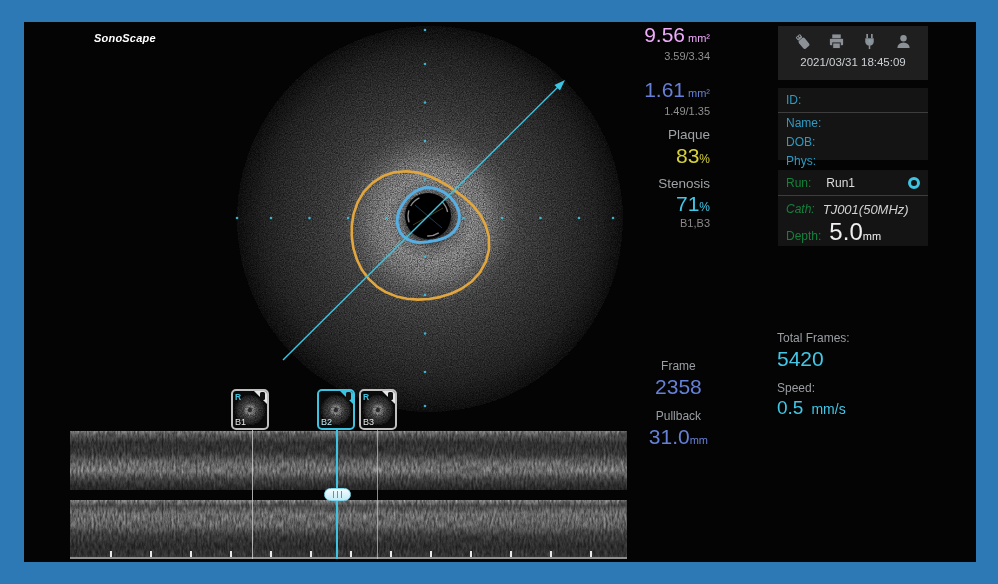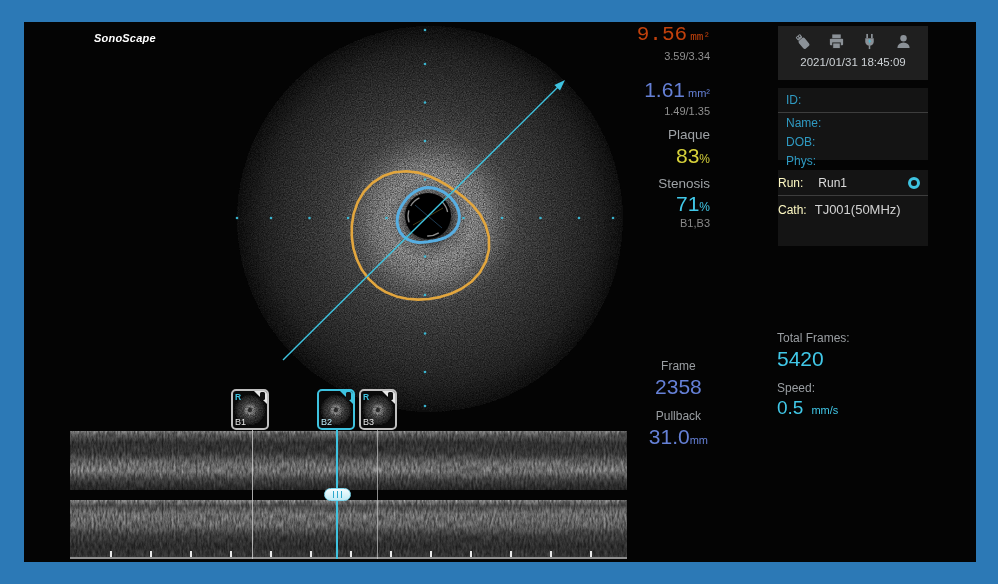--- a/index.html
+++ b/index.html
@@ -10,58 +10,58 @@
   .brand{position:absolute;left:70px;top:10px;font-size:11px;font-weight:bold;font-style:italic;
          color:#ffffff;letter-spacing:.2px;}
 
   
   .ivus{position:absolute;left:211px;top:2px;}
 
   
   .meas{position:absolute;top:2px;right:266px;text-align:right;line-height:1;}
   .big{font-size:21px;}
   .unit{font-size:11px;margin-left:3px;}
-  .yellow{color:#c2410c;font-family:Liberation Mono, monospace;}
+  .yellow{color:#f0abfc;}
   .slate{color:#6580d6;}
   .cyan{color:#41c8e8;}
   .plaque-yellow{color:#d6d13a;}
   .md{font-size:11px;color:#8f8f8f;margin-top:6px;}
   .mv.second{margin-top:17px;}
   .ml{font-size:13.5px;color:#9fa3a7;margin-top:11px;}
   .mp{margin-top:3px;}
   .psym{font-size:12px;}
   .mref{font-size:11px;color:#8a8a8a;margin-top:4px;}
 
   
   .fcol{position:absolute;top:310px;line-height:1;}
   .fcol.a{right:268px;text-align:center;margin-top:28px;}
   .fcol.b{left:753px;text-align:left;}
   .fcol .lab{font-size:12px;color:#9a9ea2;}
   .fcol .val{font-size:21px;margin-top:4px;}
   .fcol .gap{margin-top:13px;}
   .vunit{font-size:11px;}
-  .vunit-s{font-size:11px;padding-left:8px;}
+  .vunit-s{font-size:14px;padding-left:8px;}
 
   
   .panel{position:absolute;left:754px;width:150px;background:#141414;}
   .toolbar{top:4px;height:54px;background:#1f1f1f;}
   .icons{display:flex;justify-content:space-between;align-items:center;padding:7px 16px 0 16px;}
   .icons svg{display:block;}
   .tdate{text-align:center;font-size:11.5px;color:#ccd1d5;margin-top:6px;}
 
   .patient{top:66px;height:72px;font-size:12px;color:#2f9ac2;}
   .prow{padding:3px 0 2px 8px;}
   .prow.idrow{border-bottom:1px solid #3d3d3d;padding:5px 0 5px 8px;}
 
   .run{top:148px;height:76px;font-size:12px;}
   .rrow1{display:flex;align-items:center;height:25px;border-bottom:1px solid #3d3d3d;position:relative;}
-  .rlab{color:#fef9c3;}
+  .rlab{color:#15803d;margin-left:8px;}
   .rval{color:#dcdcdc;margin-left:15px;}
   .ring{position:absolute;right:8px;top:7px;width:6px;height:6px;border:3px solid #3ec3e0;border-radius:50%;}
-  .rrow2{margin-top:6px;display:flex;align-items:flex-end;}
+  .rrow2{margin-top:6px;display:flex;align-items:flex-start;font-style:italic;}
   .rrow2 .rval{font-size:13px;margin-left:8px;color:#d2d2d2;}
   .rrow3{display:flex;align-items:baseline;margin-top:1px;}
   .depthval{font-size:24px;color:#efefef;margin-left:8px;}
   .depthunit{font-size:11px;color:#efefef;}
 
   
   .thumb{position:absolute;top:367px;width:38px;height:41px;border:2px solid #bfbfbf;border-radius:5px;
          background:#0a0a0a;overflow:hidden;box-sizing:border-box;}
   .thumb.sel{border-color:#3ec3e0;}
   .thumb svg{position:absolute;left:0;top:2px;}
@@ -242,39 +242,44 @@
               <path d="M9.6,6 l-2,3 h1.6 l-1,2.6 2.6-3.4 h-1.6 z" fill="#3ec3e0"></path>
             </svg>
           </span>
         <span>
             <svg width="17" height="17" viewBox="0 0 18 18" fill="#8b9197">
               <circle cx="9" cy="5.5" r="3.4"></circle>
               <path d="M2.5,16 a6.5,6 0 0 1 13,0 z"></path>
             </svg>
           </span>
       </div>
-      <div class="tdate">2021/01/31 18:45:09</div>
+      <div class="tdate">2021/03/31 18:45:09</div>
     </div>
 
     <div class="panel patient">
       <div class="prow idrow">ID:</div>
       <div class="prow">Name:</div>
       <div class="prow">DOB:</div>
       <div class="prow">Phys:</div>
     </div>
 
     <div class="panel run">
       <div class="rrow1">
         <span class="rlab">Run:</span>
         <span class="rval">Run1</span>
         <span class="ring"></span>
       </div>
       <div class="rrow2">
         <span class="rlab">Cath:</span>
         <span class="rval">TJ001(50MHz)</span>
+      </div>
+      <div class="rrow3">
+        <span class="rlab">Depth:</span>
+        <span class="depthval">5.0</span>
+        <span class="depthunit">mm</span>
       </div>
     </div>
 
     <div class="thumb" id="thumb-b1">
       <svg width="34" height="35">
           <circle cx="17" cy="17" r="15.5" fill="url(#gdisk)" filter="url(#fxdisk)"></circle>
         </svg>
       <span class="tflag">R</span>
       <span class="fold"></span>
       <span class="fold-card"></span>

